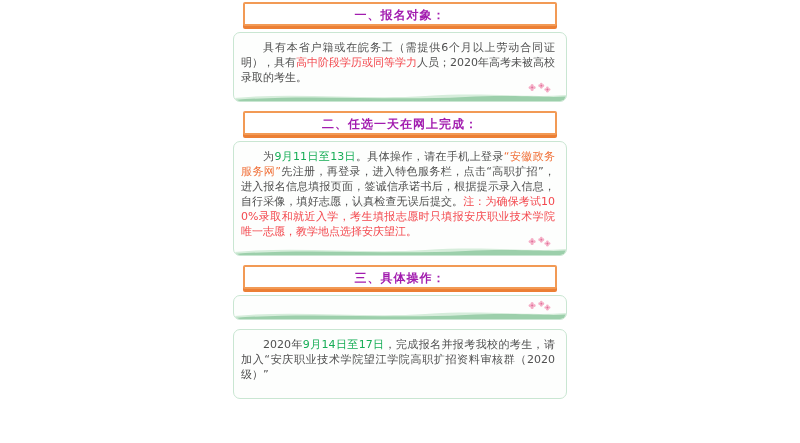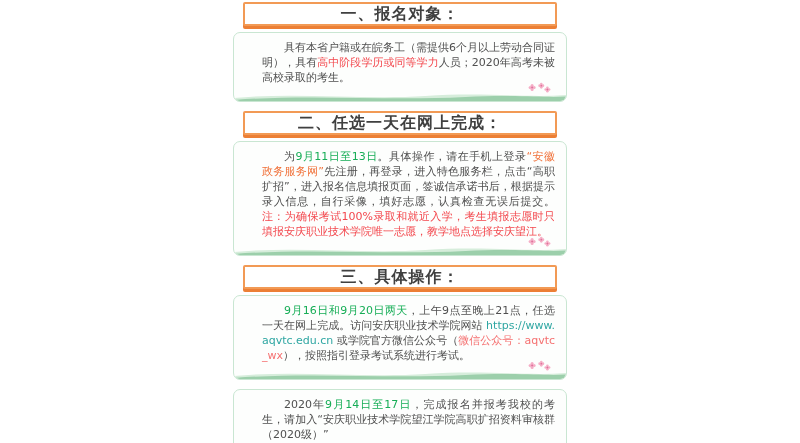--- a/index.html
+++ b/index.html
@@ -25,32 +25,32 @@
     margin: 0 auto 6px auto;
     background: #ffffff;
     border: 2px solid #f29a55;
     border-radius: 2px;
     box-shadow: 0 3px 0 0 #ec7f35;
     text-align: center;
     height: 24px;
     line-height: 20px;
   }
   .header-title {
-    color: #404040;
-    font-size: 16px;
+    color: #a21caf;
+    font-size: 12px;
     font-weight: bold;
     letter-spacing: 1px;
   }
   .content-box {
     position: relative;
     width: 334px;
     background: #fdfefd;
     border: 1px solid #c9e6d2;
     border-radius: 7px;
-    padding: 7px 11px 16px 28px;
+    padding: 7px 11px 16px 7px;
     margin: 0 0 9px 0;
     overflow: hidden;
   }
   .content-box p {
     font-size: 11px;
     line-height: 15px;
     text-align: justify;
     text-indent: 2em;
     color: #4f4f4f;
     word-break: break-all;
@@ -149,21 +149,20 @@
           </g>
         </svg>
       </div>
     </div>
 
     <div class="section">
       <div class="header-box">
         <span class="header-title">三、具体操作：</span>
       </div>
       <div class="content-box">
-        <p><span class="run-green">9月16日和9月20日两天</span><span class="run-dark">，上午9点至晚上21点，任选一天在网上完成。访问安庆职业技术学院网站 </span><span class="run-link">https://www.aqvtc.edu.cn</span><span class="run-dark"> 或学院官方微信公众号（</span><span class="run-pink">微信公众号：aqvtc_wx</span><span class="run-dark">），按照指引登录考试系统进行考试。</span></p>
         <svg class="wave" viewBox="0 0 660 22" preserveAspectRatio="none">
           <path d="M0,16 C120,4 260,20 380,12 C500,4 580,16 660,10 L660,22 L0,22 Z" fill="#d6eddb"></path>
           <path d="M0,20 C150,8 300,22 460,14 C560,9 620,16 660,13 L660,22 L0,22 Z" fill="#9ccfab"></path>
         </svg>
         <svg class="flower" viewBox="0 0 34 16">
           <g fill="#f5aec6">
             <circle cx="8" cy="5.4" r="2"></circle>
               <circle cx="5.4" cy="8" r="2"></circle>
               <circle cx="10.6" cy="8" r="2"></circle>
               <circle cx="8" cy="10.6" r="2"></circle>

